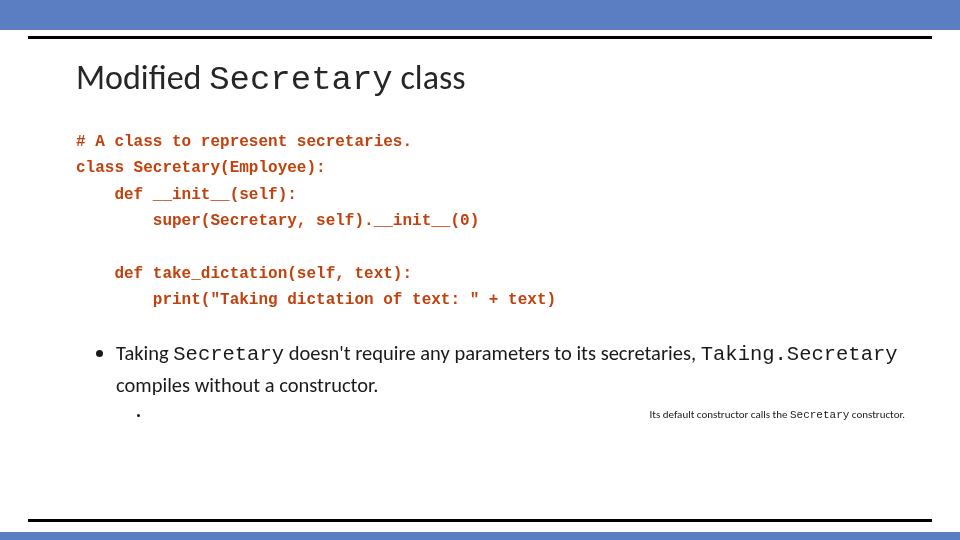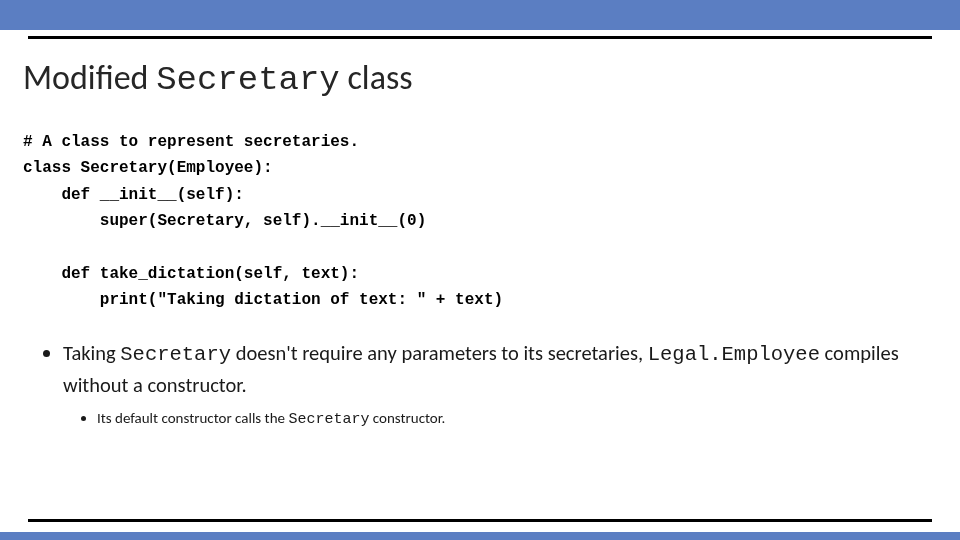--- a/index.html
+++ b/index.html
@@ -36,58 +36,59 @@
     left: 28px;
   }
   .bottom-bar {
     position: absolute;
     bottom: 0;
     width: 100%;
     height: 8px;
     background: #5b7ec2;
   }
   .content {
-    padding: 18px 55px 0 23px;
+    padding: 18px 55px 0 76px;
   }
   .title {
     font-size: 34px;
     font-weight: 400;
     color: #262626;
     margin-bottom: 30px;
     letter-spacing: 0px;
   }
   .title .mono {
     font-family: "Courier New", Courier, monospace;
   }
   .code {
     font-family: "Courier New", Courier, monospace;
     font-size: 16px;
     line-height: 1.65;
     font-weight: bold;
-    color: #000000;
+    color: #c2410c;
     white-space: pre;
     margin-bottom: 24px;
   }
   .bullets {
     padding-left: 40px;
     font-size: 20.5px;
     color: #1a1a1a;
     line-height: 1.5;
   }
   .bullets li {
     list-style: disc;
     margin-bottom: 6px;
   }
   .bullets .mono {
     font-family: "Courier New", Courier, monospace;
   }
   .sub-bullets {
     padding-left: 34px;
-    font-size: 15px;
+    font-size: 11px;
     margin-top: 6px;
+    text-align: right;
   }
   .sub-bullets li {
     list-style: disc;
   }
 </style>
 </head>
 <body>
 
 <div class="top-bar"></div>
 <div class="top-rule"></div>
@@ -100,21 +101,21 @@
   <div class="code"><span># A class to represent secretaries.</span>
 <span>class Secretary(Employee):</span>
 <span>    def __init__(self):</span>
 <span>        super(Secretary, self).__init__(0)</span>
 <span></span>
 <span>    def take_dictation(self, text):</span>
 <span>        print("Taking dictation of text: " + text)</span></div>
 
   <ul class="bullets">
     <li>
-      <span>Taking </span><span class="mono">Secretary</span><span> doesn't require any parameters to its secretaries, </span><span class="mono">Legal.Employee</span><span> compiles without a constructor.</span>
+      <span>Taking </span><span class="mono">Secretary</span><span> doesn't require any parameters to its secretaries, </span><span class="mono">Taking.Secretary</span><span> compiles without a constructor.</span>
       <ul class="sub-bullets">
         <li>
           <span>Its default constructor calls the </span><span class="mono">Secretary</span><span> constructor.</span>
         </li>
       </ul>
     </li>
   </ul>
 </div>
 
 <div class="bottom-rule"></div>

